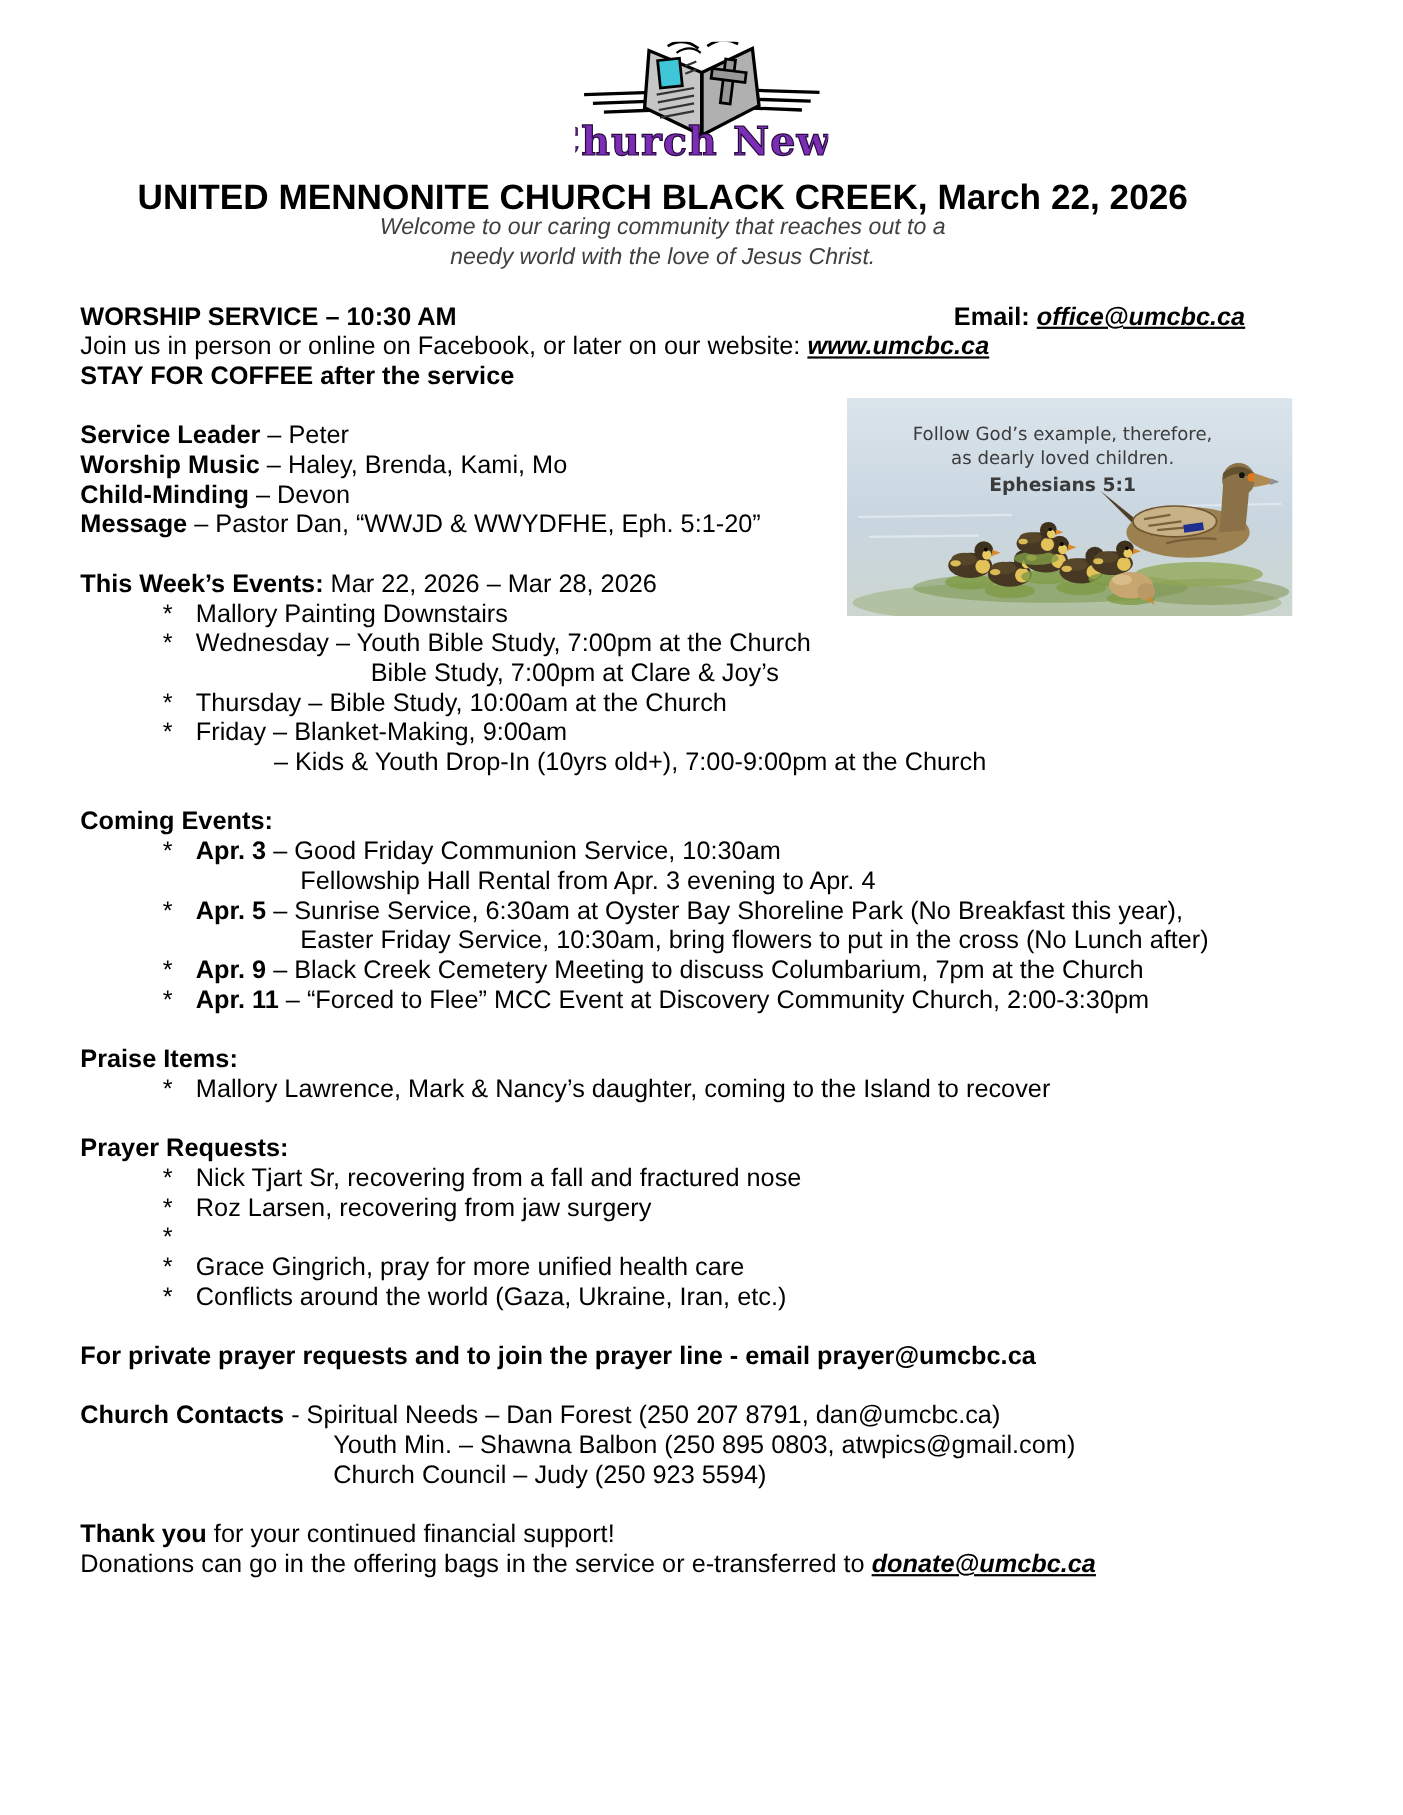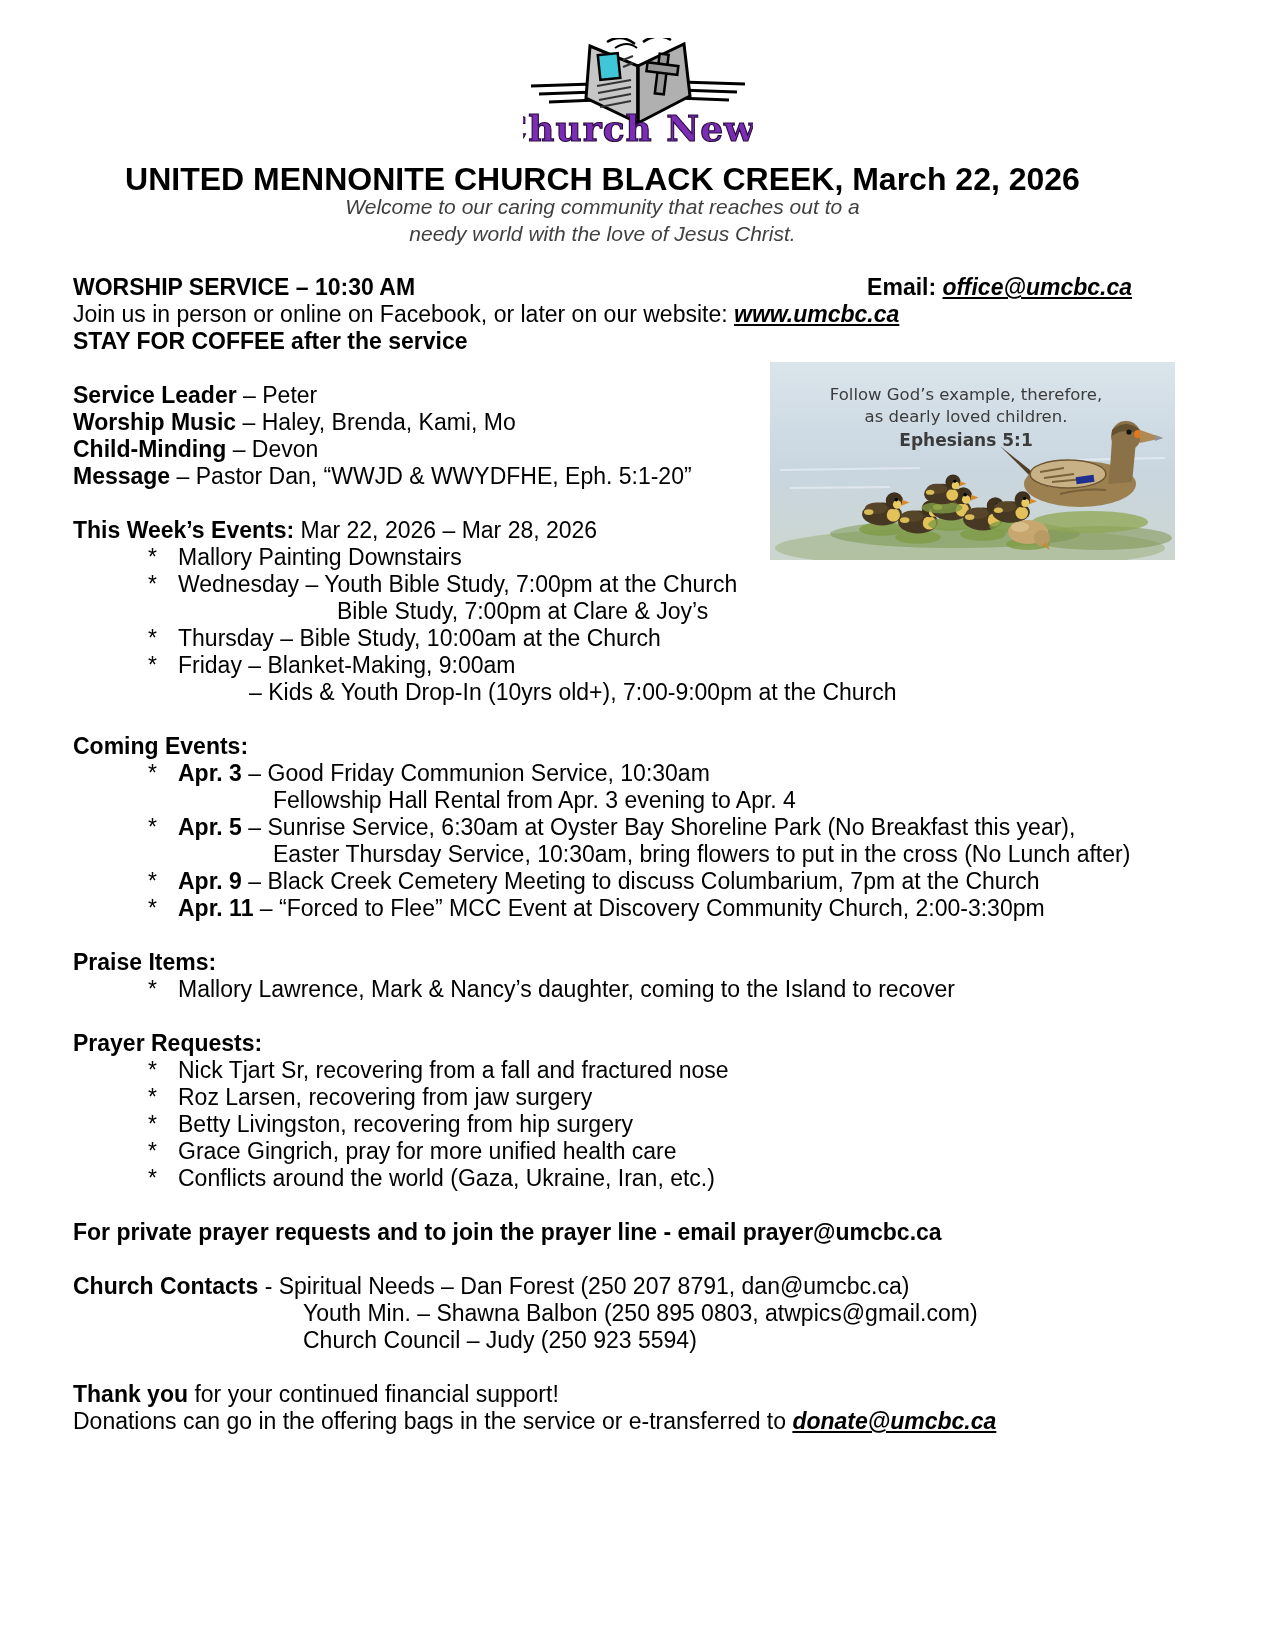--- a/index.html
+++ b/index.html
@@ -123,21 +123,21 @@
     <div class="b">Coming Events:</div>
     <div class="li">
         <span class="bullet">*</span>
         <span><span class="b">Apr. 3</span><span> – Good Friday Communion Service, 10:30am</span></span>
       </div>
     <div class="cont1">Fellowship Hall Rental from Apr. 3 evening to Apr. 4</div>
     <div class="li">
         <span class="bullet">*</span>
         <span><span class="b">Apr. 5</span><span> – Sunrise Service, 6:30am at Oyster Bay Shoreline Park (No Breakfast this year),</span></span>
       </div>
-    <div class="cont1">Easter Thursday Service, 10:30am, bring flowers to put in the cross (No Lunch after)</div>
+    <div class="cont1">Easter Friday Service, 10:30am, bring flowers to put in the cross (No Lunch after)</div>
     <div class="li">
         <span class="bullet">*</span>
         <span><span class="b">Apr. 9</span><span> – Black Creek Cemetery Meeting to discuss Columbarium, 7pm at the Church</span></span>
       </div>
     <div class="li">
         <span class="bullet">*</span>
         <span><span class="b">Apr. 11</span><span> – “Forced to Flee” MCC Event at Discovery Community Church, 2:00-3:30pm</span></span>
       </div>
 
     <div class="sp"></div>
@@ -154,21 +154,20 @@
     <div class="li">
         <span class="bullet">*</span>
         <span>Nick Tjart Sr, recovering from a fall and fractured nose</span>
       </div>
     <div class="li">
         <span class="bullet">*</span>
         <span>Roz Larsen, recovering from jaw surgery</span>
       </div>
     <div class="li">
         <span class="bullet">*</span>
-        <span>Betty Livingston, recovering from hip surgery</span>
       </div>
     <div class="li">
         <span class="bullet">*</span>
         <span>Grace Gingrich, pray for more unified health care</span>
       </div>
     <div class="li">
         <span class="bullet">*</span>
         <span>Conflicts around the world (Gaza, Ukraine, Iran, etc.)</span>
       </div>
 

